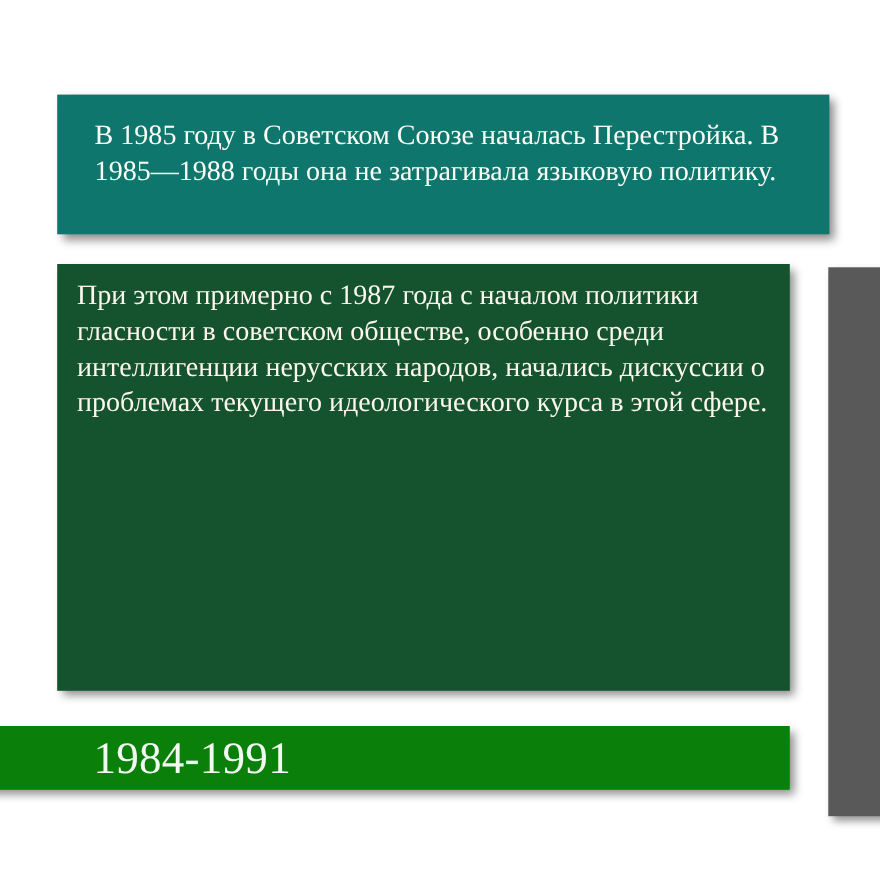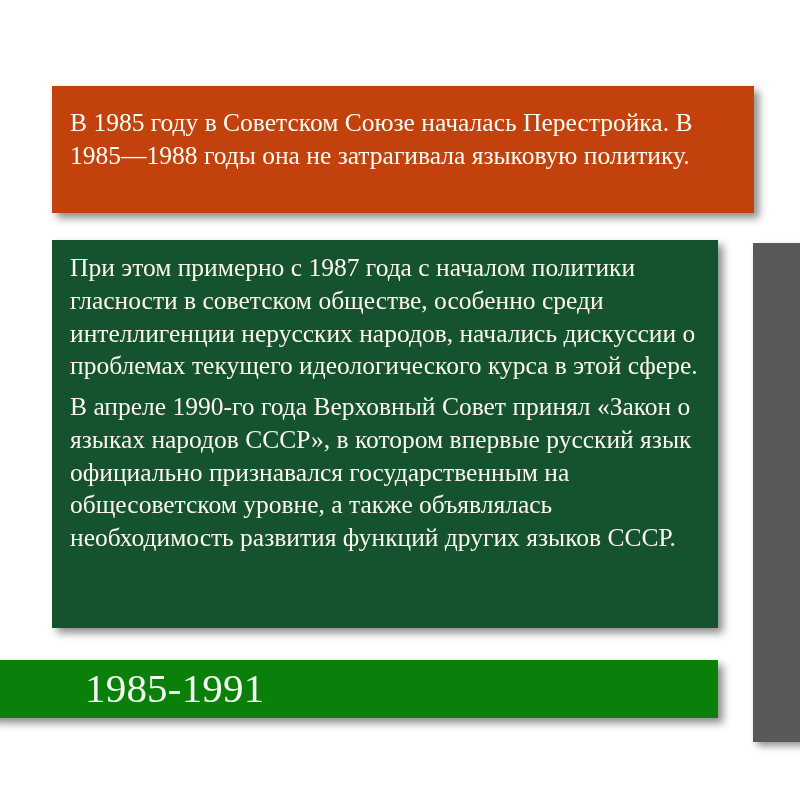--- a/index.html
+++ b/index.html
@@ -32,24 +32,24 @@
     box-shadow: 4px 4px 7px rgba(0,0,0,0.42);
   }
 
   
   .green-box {
     position: absolute;
     left: 52px;
     top: 86px;
     width: 702px;
     height: 127px;
-    background: #c2410c;
+    background: #0f766e;
     box-shadow: 5px 5px 8px rgba(0,0,0,0.45);
     box-sizing: border-box;
-    padding: 20px 26px 10px 18px;
+    padding: 20px 26px 10px 34px;
   }
 
   
   .orange-box {
     position: absolute;
     left: 52px;
     top: 240px;
     width: 666px;
     height: 388px;
     background: #14532d;
@@ -104,20 +104,19 @@
 <div class="slide">
 
   <div class="side-panel"></div>
 
   <div class="green-box">
     <p class="para">В 1985 году в Советском Союзе началась Перестройка. В 1985—1988 годы она не затрагивала языковую политику.</p>
   </div>
 
   <div class="orange-box">
     <p class="para">При этом примерно с 1987 года с началом политики гласности в советском обществе, особенно среди интеллигенции нерусских народов, начались дискуссии о проблемах текущего идеологического курса в этой сфере.</p>
-    <p class="para">В апреле 1990-го года Верховный Совет принял «Закон о языках народов СССР», в котором впервые русский язык официально признавался государственным на общесоветском уровне, а также объявлялась необходимость развития функций других языков СССР.</p>
   </div>
 
   <div class="title-bar">
-    <span class="title-text">1985-1991</span>
+    <span class="title-text">1984-1991</span>
   </div>
 
 </div>
 
 </body></html>

